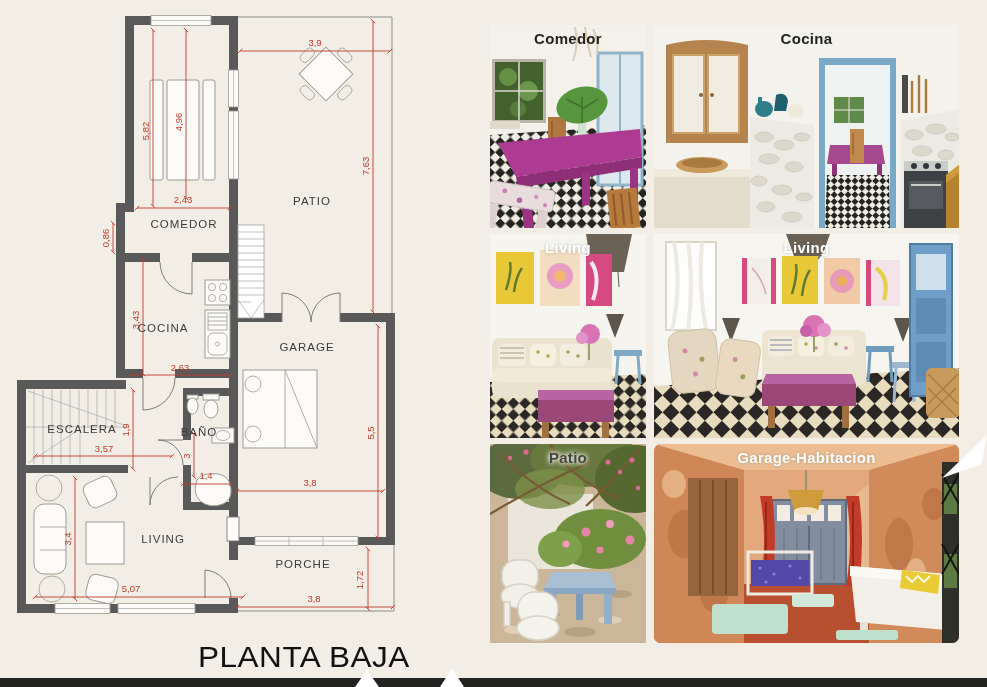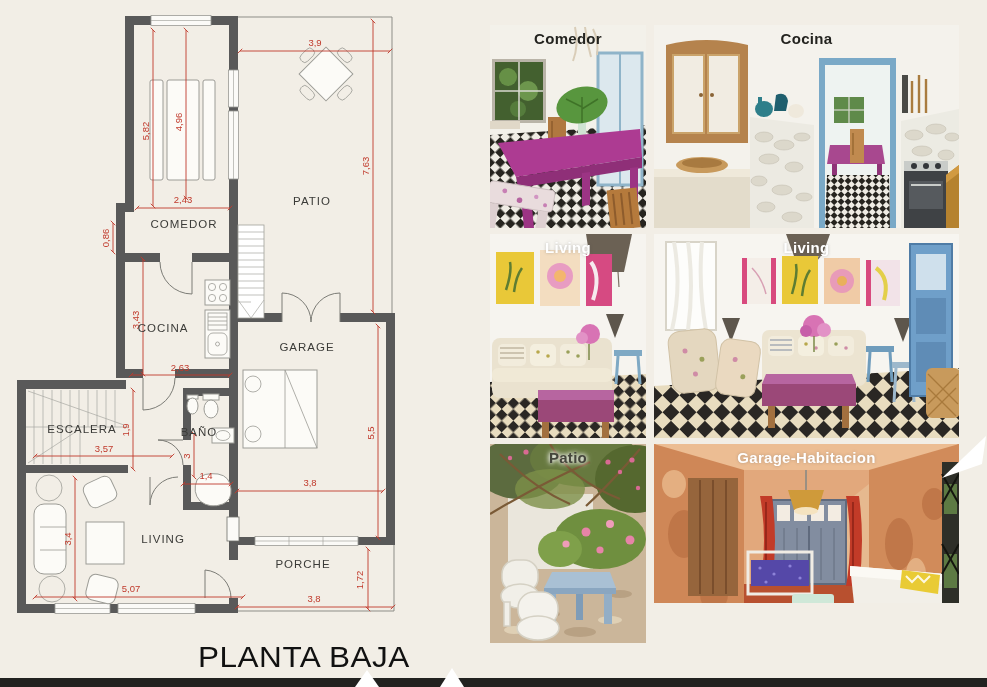--- a/index.html
+++ b/index.html
@@ -620,21 +620,21 @@
         <rect x="42" y="158" width="6" height="24"></rect>
     </g>
     <g fill="#f4f2ec" stroke="#d5d1c4" stroke-width="1.5">
       <rect x="28" y="148" width="40" height="34" rx="16"></rect>
       <ellipse cx="48" cy="184" rx="21" ry="12"></ellipse>
     </g>
   </svg>
   <div class="cap cap-glow">Patio</div>
 </div>
 
-<div class="tile" style="left:654px;top:444px;width:305px;height:159px;">
+<div class="tile" style="left:654px;top:444px;width:305px;height:199px;border-radius:7px;">
   <svg width="305" height="199" viewBox="0 0 305 199">
     <rect width="305" height="199" fill="#e2a87c"></rect>
     <rect x="0" y="140" width="305" height="59" fill="#b8502f"></rect>
 
     <polygon points="0,0 305,0 305,26 0,26" fill="#ecbd93"></polygon>
     <line x1="20" y1="26" x2="0" y2="0" stroke="#d9a275" stroke-width="2"></line>
     <line x1="285" y1="26" x2="305" y2="0" stroke="#d9a275" stroke-width="2"></line>
 
     <polygon points="0,0 90,26 90,199 0,199" fill="#cf8757"></polygon>
     <polygon points="215,26 305,0 305,199 215,199" fill="#d18b5a"></polygon>

